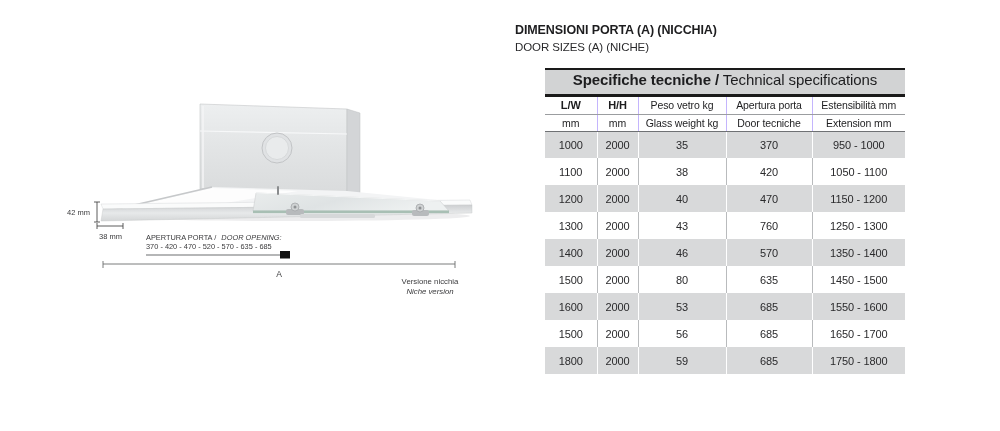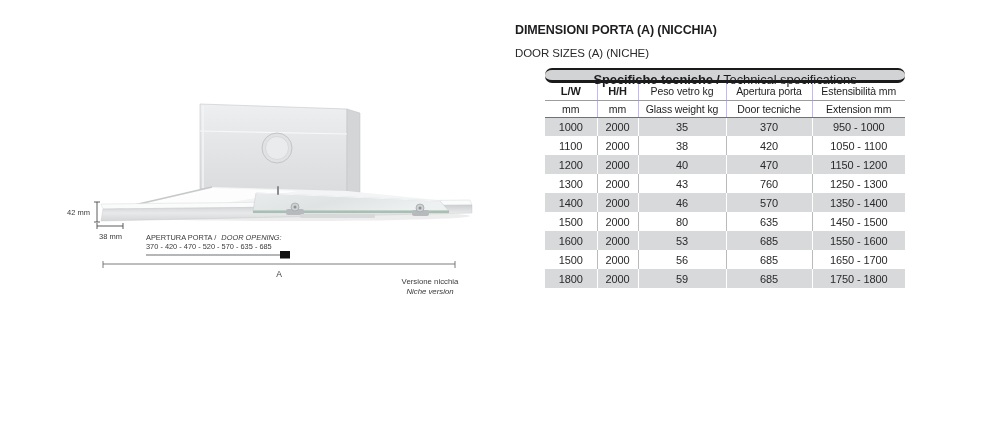--- a/index.html
+++ b/index.html
@@ -9,35 +9,34 @@
     position: relative;
     width: 1000px;
     height: 431px;
     background: #ffffff;
     overflow: hidden;
   }
 
   
   .title-block { position: absolute; left: 515px; top: 23px; width: 380px; }
   .title-it { font-size: 12.5px; font-weight: bold; letter-spacing: -0.1px; color: #1d1d1f; }
-  .title-en { font-size: 11.5px; margin-top: 10px; color: #2a2a2c; letter-spacing: -0.1px; }
+  .title-en { font-size: 11.5px; margin-top: 4px; color: #2a2a2c; letter-spacing: -0.1px; }
 
   
   .spec-wrap { position: absolute; left: 545px; top: 68px; width: 360px; }
   .spec-caption {
-    height: 15px;
+    height: 29px;
     line-height: 20px;
     text-align: center;
     background: #d2d3d4;
     border-top: 2px solid #1a1a1a;
     border-bottom: 3px solid #1a1a1a;
-    font-size: 13px;
+    font-size: 15px;
     color: #1d1d1f;
     letter-spacing: -0.1px;
-    border-radius: 7px;
   }
   .spec-caption .cap-it { font-weight: bold; }
   table.spec {
     width: 100%;
     border-collapse: collapse;
     table-layout: fixed;
     font-size: 11px;
     letter-spacing: -0.1px;
   }
   table.spec th, table.spec td {
@@ -53,21 +52,21 @@
     font-weight: normal;
     font-size: 10.5px;
     color: #1d1d1f;
     border-left: 1px solid #c4b5fd;
     border-bottom: 1px solid #9b9da0;
   }
   thead tr.hdr-line2 th { border-bottom: 1px solid #6f7174; }
   thead th.bold { font-weight: bold; font-size: 11px; }
   thead th:first-child { border-left: none; }
   tbody td {
-    height: 19px;
+    height: 27px;
     color: #2a2a2c;
     border-left: 1px solid #b9bbbd;
   }
   tbody td:first-child { border-left: none; }
   tbody tr:nth-child(odd) td { background: #d8d9da; border-left-color: #ffffff; }
 
   
   .diagram { position: absolute; left: 0; top: 0; width: 560px; height: 431px; }
 </style>
 </head>

